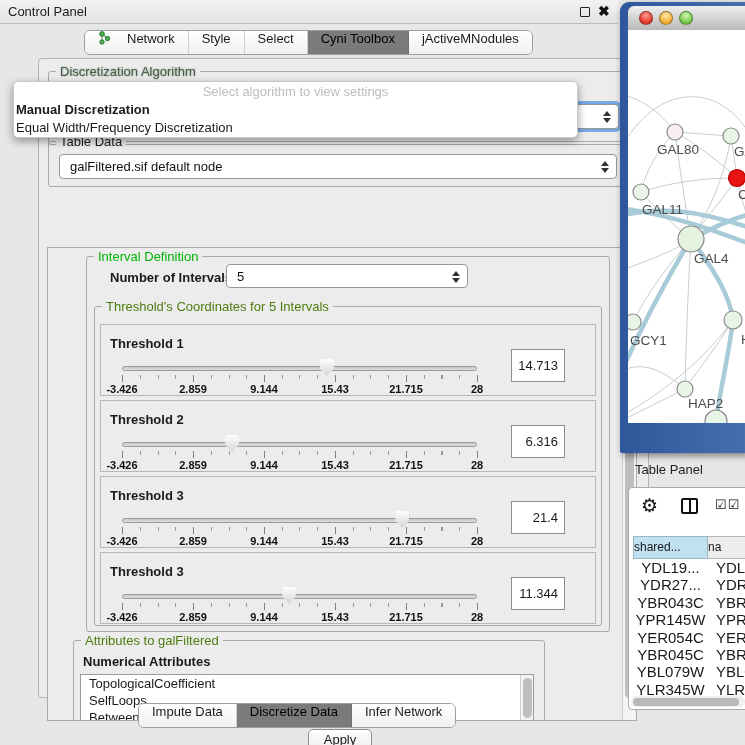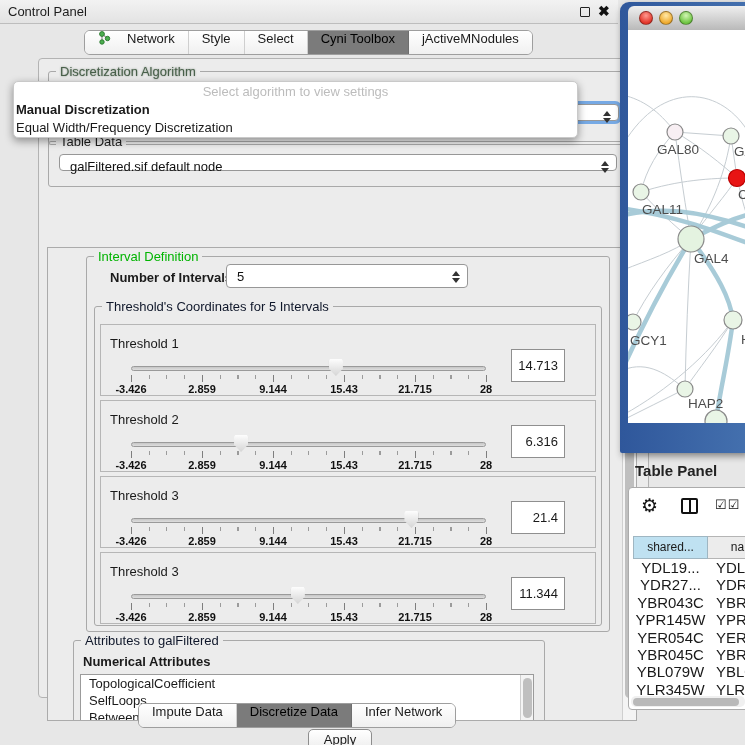--- a/index.html
+++ b/index.html
@@ -22,24 +22,24 @@
   .tab:last-child { border-right:none; }
   .tab.sel { background:#7b7b7b; color:#000000; border-right-color:#6f6f6f; }
 
   
   #content { position:absolute; left:3px; top:58px; width:611px; height:640px;
     background:#ececec; border:1px solid #b3b3b3; border-radius:4px;margin-left:35px; }
 
   .group { position:absolute; border:1px solid #a9a9a9; border-radius:3px; }
   .legend { position:absolute; top:-8px; left:7px; background:#ececec; padding:0 4px; font-size:13px; }
   .legend.green { color:#00b400; }
-  .legend.blue { color:#0f172a; }
+  .legend.blue { color:#4d7c0f; }
   .legend.dim { color:#48604a; text-shadow:0 0 2px rgba(60,80,60,.6); }
 
-  .combo { position:absolute; background:#fff; border:1px solid #979797; border-radius:4px; height:17px; }
+  .combo { position:absolute; background:#fff; border:1px solid #979797; border-radius:4px; height:25px; }
   .combo .val { position:absolute; left:10px; top:4px; font-size:13px; color:#111; white-space:nowrap; }
   .spinner { position:absolute; right:7px; top:5px; width:9px; height:14px; }
   .spinner::before, .spinner::after { content:""; position:absolute; left:1px; border-left:4px solid transparent; border-right:4px solid transparent; }
   .spinner::before { top:1px; border-bottom:5px solid #333; }
   .spinner::after { bottom:1px; border-top:5px solid #333; }
   .focusring { box-shadow:0 0 0 3px #76a9e4; }
 
   
   #algo-popup { position:absolute; left:13px; top:81px; width:565px; height:57px; background:#fff;
     border:1px solid #c9c9c9; border-radius:5px; box-shadow:0 3px 9px rgba(0,0,0,.4); z-index:30; }
@@ -50,22 +50,22 @@
   
   #scrollpane { position:absolute; left:8px; top:188px; width:590px; height:474px;
     border:1px solid #ababab; background:#ececec; overflow:hidden; }
   .vscroll { position:absolute; top:0; right:0; width:14px; height:100%;
     background:#f4f4f4; border-left:1px solid #cfcfcf; }
   .vscroll .thumb { position:absolute; left:2px; width:9px; background:#bfbfbf; border-radius:5px; }
 
   
   .thr-panel { position:absolute; left:52px; width:496px; height:72px;
     background:#ececec; border:1px solid #b6b6b6; }
-  .thr-label { position:absolute; left:9px; top:11px; font-weight:normal; font-size:13px; }
-  .slider { position:absolute; left:30px; top:0; width:355px; height:72px; }
+  .thr-label { position:absolute; left:9px; top:11px; font-weight:bold; font-size:13px; }
+  .slider { position:absolute; left:21px; top:0; width:355px; height:72px; }
   .track { position:absolute; left:0; top:41px; width:355px; height:5px; border:1px solid #9a9a9a;
     border-radius:3px; background:linear-gradient(#c6c6c6,#dedede); }
   .thumb-sl { position:absolute; top:34px; width:14px; height:17px; transform:translateX(-50%);
     background:linear-gradient(#fdfdfd,#d5d5d5);
     clip-path:polygon(8% 0,92% 0,100% 12%,100% 58%,50% 100%,0 58%,0 12%);
     filter:drop-shadow(0 0 1px #777); }
   .ticks-minor { position:absolute; left:0; top:50px; width:356px; height:4px;
     background:repeating-linear-gradient(to right,#9b9b9b 0 1px,transparent 1px 17.75px); }
   .tick-major { position:absolute; top:50px; width:1px; height:7px; background:#7e7e7e; }
   .tick-lbl { position:absolute; top:58px; transform:translateX(-50%); font-size:11px; font-weight:bold; color:#111; white-space:nowrap; }
@@ -89,29 +89,29 @@
     background:linear-gradient(90deg,#2f579b,#4470ae); border-radius:9px 0 0 2px;
     box-shadow:2px 3px 7px rgba(0,0,0,.45); }
   #net-titlebar { position:absolute; left:8px; top:4px; width:119px; height:24px;
     background:linear-gradient(#efefef,#b9b9b9); border-radius:6px 0 0 0; }
   .light { position:absolute; top:5px; width:14px; height:14px; border-radius:50%; border:1px solid rgba(0,0,0,.35); }
   .light.red { left:11px; background:radial-gradient(circle at 50% 30%, #ff9a90, #e3362a 70%); }
   .light.yellow { left:31px; background:radial-gradient(circle at 50% 30%, #ffe9a8, #efab2f 70%); }
   .light.green { left:51px; background:radial-gradient(circle at 50% 30%, #d2f5b4, #6fc643 70%); }
   #net-canvas { position:absolute; left:8px; top:28px; width:119px; height:393px; background:#fff; overflow:hidden; }
 
-  #table-panel-title { position:absolute; left:635px; top:462px; font-size:15px; color:#222;font-weight:bold; }
+  #table-panel-title { position:absolute; left:635px; top:462px; font-size:13px; color:#222; }
   #table-card { position:absolute; left:628px; top:487px; width:120px; height:223px;
     background:#fff; border:1px solid #ababab; border-radius:4px 0 0 4px; overflow:hidden; }
   .gear { position:absolute; left:12px; top:6px; font-size:19px; color:#111; }
   .split-icon { position:absolute; left:52px; top:10px; width:17px; height:16px; border:2px solid #111; border-radius:2px; }
   .split-icon::after { content:""; position:absolute; left:5.5px; top:0; width:2px; height:12px; background:#111; }
   .checks { position:absolute; left:86px; top:9px; font-size:13px; color:#111; letter-spacing:1px; }
   .thead { position:absolute; left:4px; top:48px; height:23px; display:flex; }
-  .th { border:1px solid #9fb6c2; font-size:12px; text-align:center; line-height:21px; overflow:hidden; white-space:nowrap; }
+  .th { border:1px solid #9fb6c2; font-size:12px; line-height:21px; overflow:hidden; white-space:nowrap; }
   .th.c1 { width:75px; background:#bfe1f1; }
   .th.c2 { width:60px; background:#ececec; border-left:none; border-color:#b5b5b5; }
   #tbody { position:absolute; left:4px; top:71px; width:140px; height:136px; overflow:hidden; }
   .tr { display:flex; height:17.4px; }
   .td { font-size:15px; line-height:17px; white-space:nowrap; overflow:hidden; }
   .td.c1 { width:75px; text-align:center; }
   .td.c2 { width:60px; padding-left:8px; }
   #hscroll { position:absolute; left:2px; top:208px; width:114px; height:11px; background:#f0f0f0; border-radius:5px; }
   #hscroll .thumb { position:absolute; left:2px; top:1.5px; width:106px; height:8px; background:#b9b9b9; border-radius:4px; }
 

